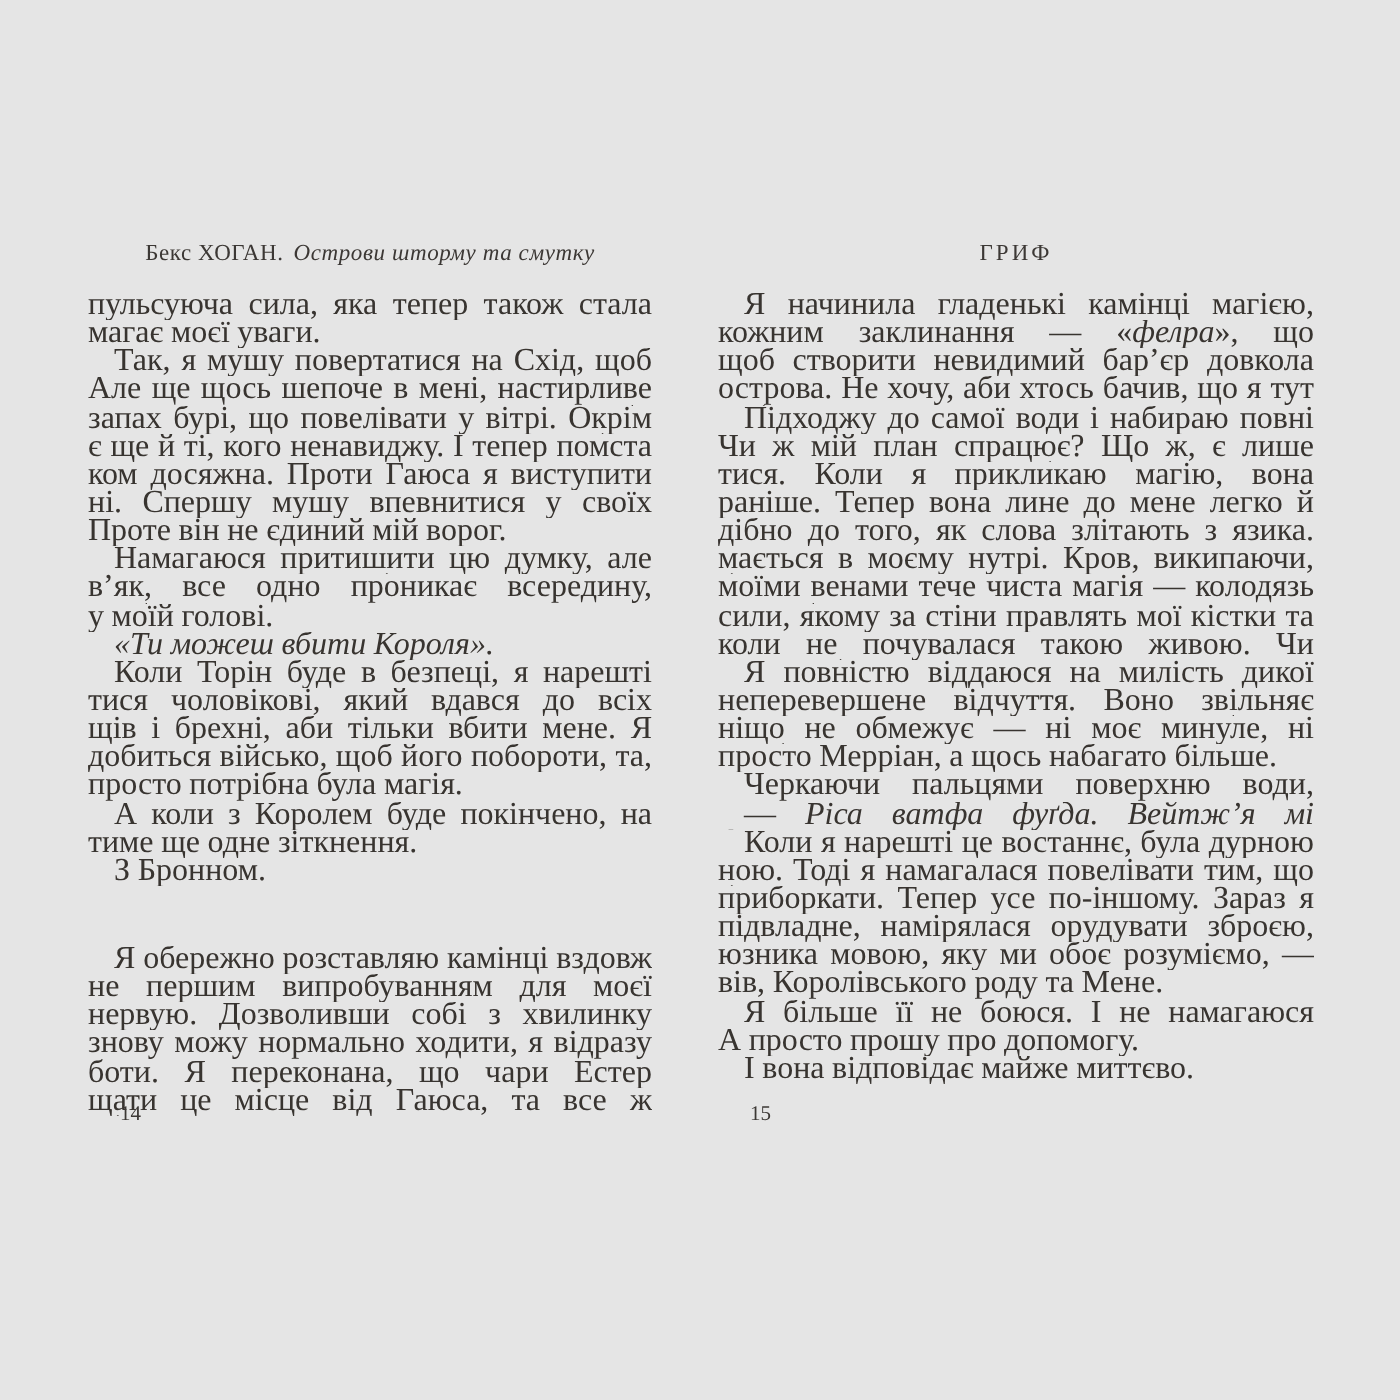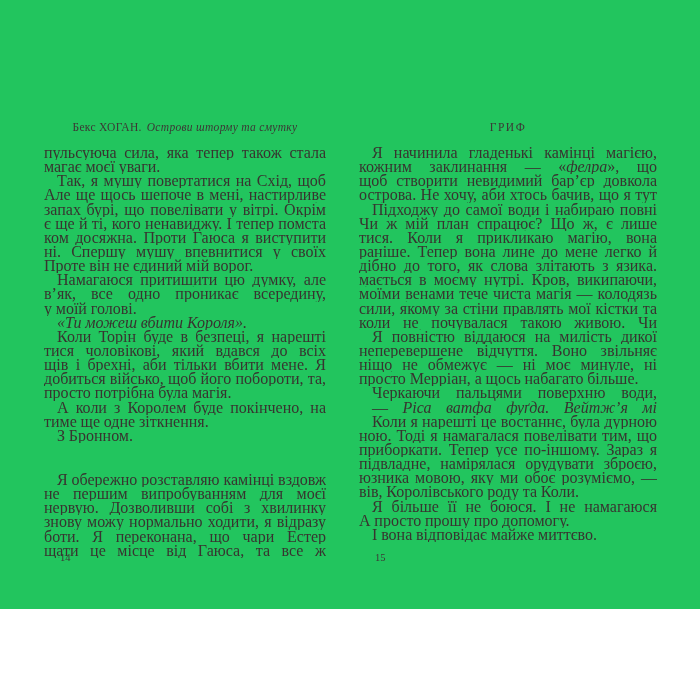--- a/index.html
+++ b/index.html
@@ -1,20 +1,20 @@
 <!DOCTYPE html>
 <html><head>
 <meta charset="utf-8">
 <style>
   html, body { margin: 0; padding: 0; background: #ffffff; }
   .canvas {
     position: relative;
     width: 700px;
-    height: 609px;
-    background: #22c55e;
+    height: 700px;
+    background: #e5e5e5;
     font-family: "Liberation Serif", "DejaVu Serif", serif;
     color: #383430;
     overflow: hidden;
     text-decoration: underline;
   }
   .page { position: absolute; top: 121px; }
   .page.left  { left: 44px;  width: 282px; }
   .page.right { left: 359px; width: 298px; }
   .running-head {
     text-align: center;
@@ -113,21 +113,21 @@
         <div class="line">неперевершене відчуття. Воно звільняє мене. Мене більше</div>
         <div class="line">ніщо не обмежує — ні моє минуле, ні майбутнє. Я вже не</div>
         <div class="line end">просто Мерріан, а щось набагато більше.</div>
         <div class="line end indent">Черкаючи пальцями поверхню води, призиваю:</div>
         <div class="line end indent"><span>— </span><span class="italic">Ріса ватфа фуґда. Вейтж’я мі флутні.</span></div>
         <div class="line indent">Коли я нарешті це востаннє, була дурною й легковаж-</div>
         <div class="line">ною. Тоді я намагалася повелівати тим, що було мені не-</div>
         <div class="line">приборкати. Тепер усе по-іншому. Зараз я шепочу до со-</div>
         <div class="line">підвладне, намірялася орудувати зброєю, яку не могла</div>
         <div class="line">юзника мовою, яку ми обоє розуміємо, — мовою Остро-</div>
-        <div class="line end">вів, Королівського роду та Коли.</div>
+        <div class="line end">вів, Королівського роду та Мене.</div>
         <div class="line indent">Я більше її не боюся. І не намагаюся контролювати.</div>
         <div class="line end">А просто прошу про допомогу.</div>
         <div class="line end indent">І вона відповідає майже миттєво.</div>
       </div>
     <div class="page-number">15</div>
   </section>
 
 </div>
 
 </body></html>

